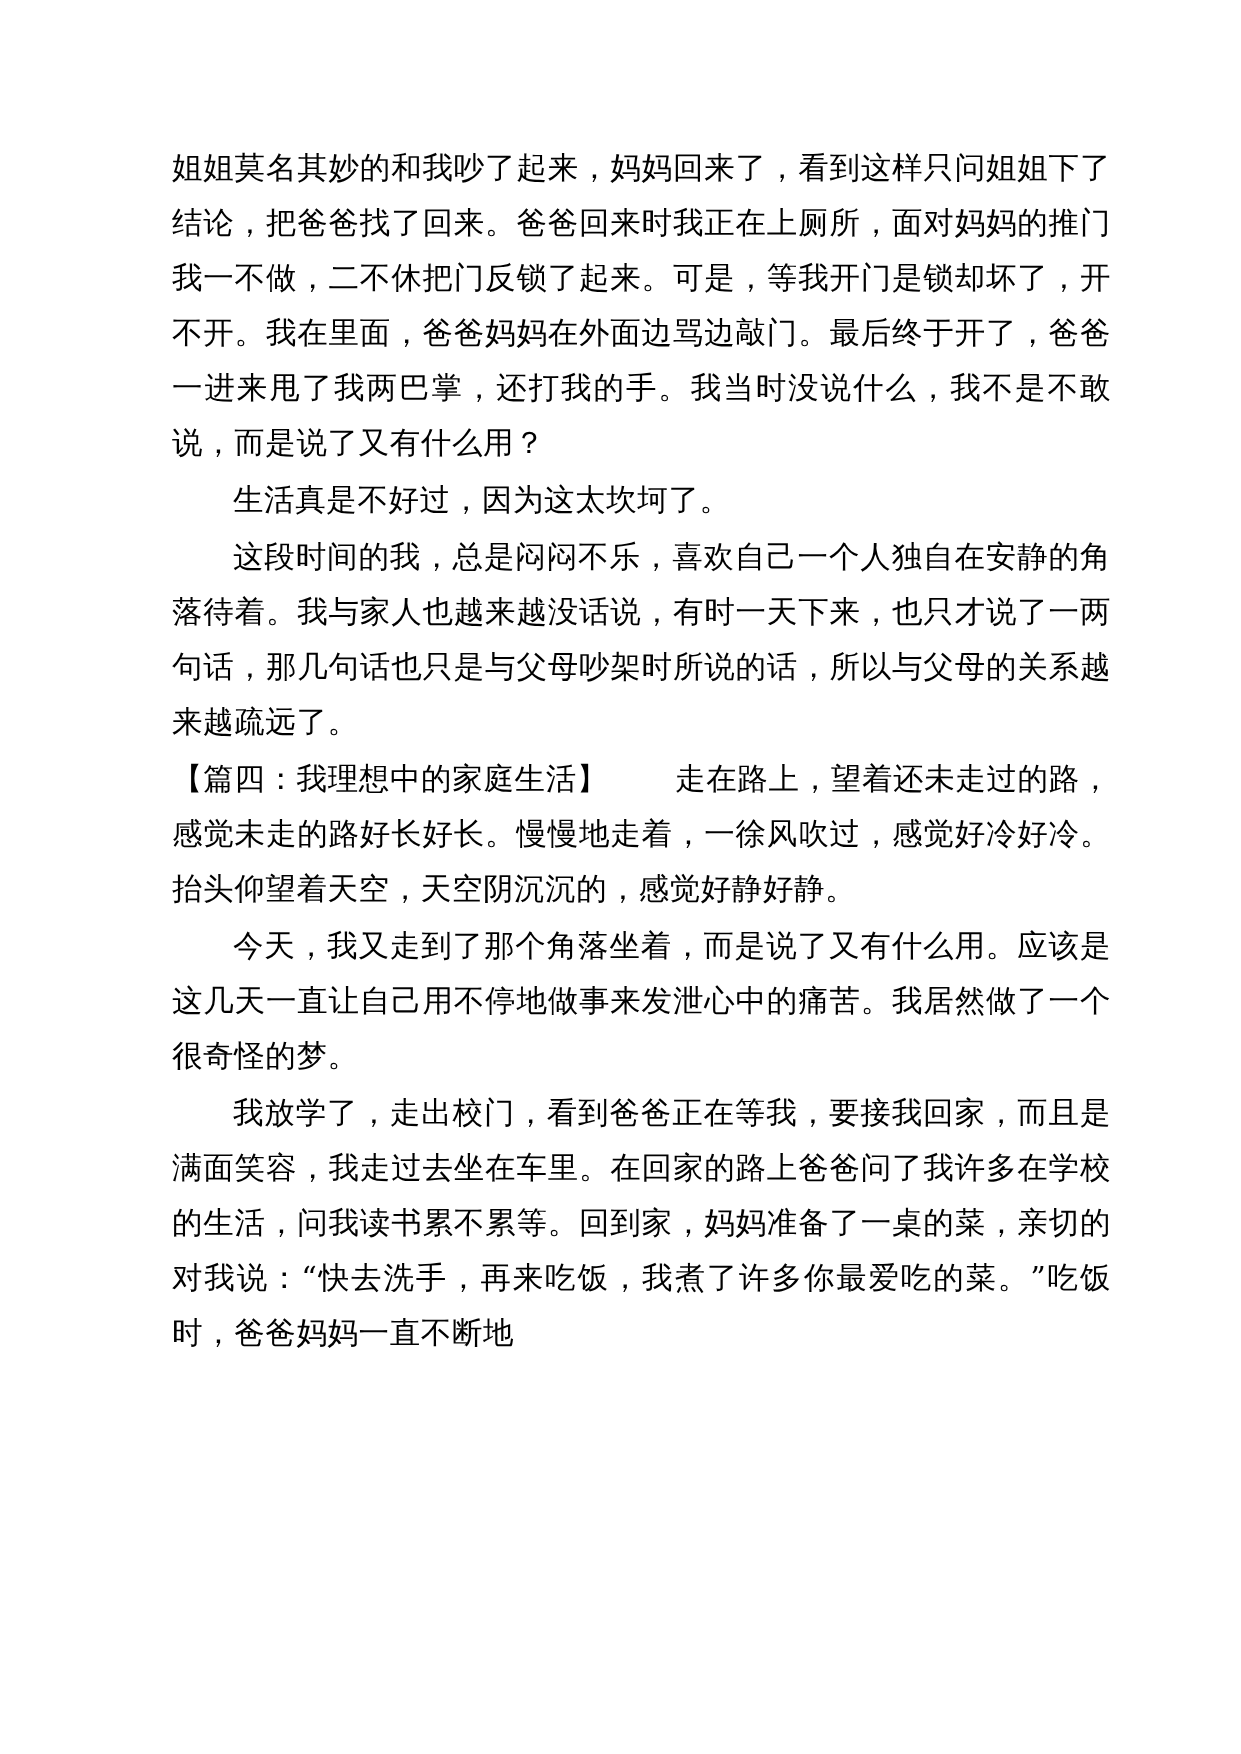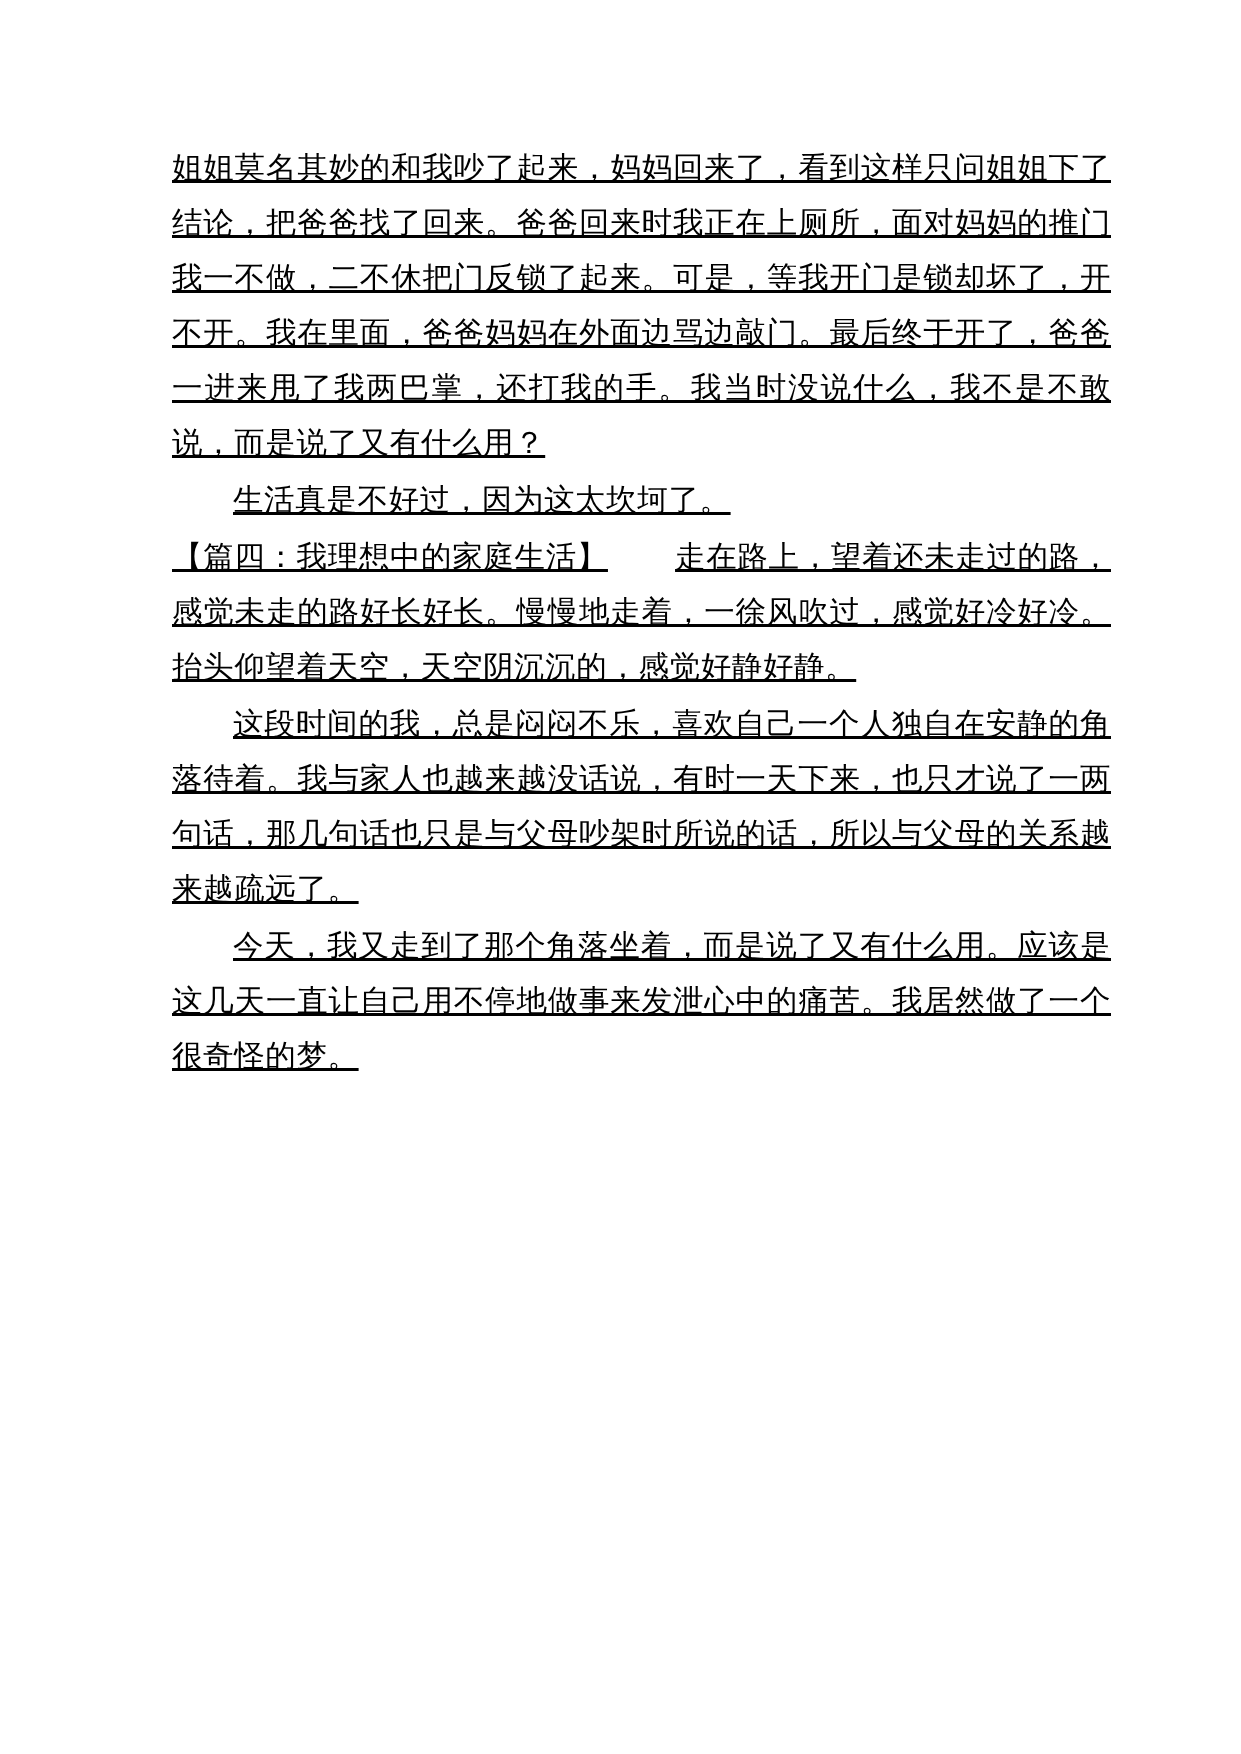--- a/index.html
+++ b/index.html
@@ -25,41 +25,41 @@
   .doc-body {
     font-size: 30.5px;
     line-height: 55px;
     letter-spacing: 0.6px;
     text-align: justify;
     text-justify: inter-ideograph;
   }
   p.para {
     margin: 0 12px 2px 0;
     text-indent: 0;
-    text-decoration: underline;
   }
   p.indent {
     text-indent: 2em;
   }
   .gap-wide {
     display: inline-block;
     width: 2.2em;
   }
 </style>
 </head>
 <body>
 
 <div class="page">
   <div class="doc-body">
 
     <p class="para">姐姐莫名其妙的和我吵了起来，妈妈回来了，看到这样只问姐姐下了结论，把爸爸找了回来。爸爸回来时我正在上厕所，面对妈妈的推门我一不做，二不休把门反锁了起来。可是，等我开门是锁却坏了，开不开。我在里面，爸爸妈妈在外面边骂边敲门。最后终于开了，爸爸一进来甩了我两巴掌，还打我的手。我当时没说什么，我不是不敢说，而是说了又有什么用？</p>
 
     <p class="para indent">生活真是不好过，因为这太坎坷了。</p>
 
+    <p class="para indent">这段时间的我，总是闷闷不乐，喜欢自己一个人独自在安静的角落待着。我与家人也越来越没话说，有时一天下来，也只才说了一两句话，那几句话也只是与父母吵架时所说的话，所以与父母的关系越来越疏远了。</p>
+
     <p class="para"><span>【篇四：我理想中的家庭生活】</span><span class="gap-wide"></span><span>走在路上，望着还未走过的路，感觉未走的路好长好长。慢慢地走着，一徐风吹过，感觉好冷好冷。抬头仰望着天空，天空阴沉沉的，感觉好静好静。</span></p>
-
-    <p class="para indent">这段时间的我，总是闷闷不乐，喜欢自己一个人独自在安静的角落待着。我与家人也越来越没话说，有时一天下来，也只才说了一两句话，那几句话也只是与父母吵架时所说的话，所以与父母的关系越来越疏远了。</p>
 
     <p class="para indent">今天，我又走到了那个角落坐着，而是说了又有什么用。应该是这几天一直让自己用不停地做事来发泄心中的痛苦。我居然做了一个很奇怪的梦。</p>
 
+    <p class="para indent">我放学了，走出校门，看到爸爸正在等我，要接我回家，而且是满面笑容，我走过去坐在车里。在回家的路上爸爸问了我许多在学校的生活，问我读书累不累等。回到家，妈妈准备了一桌的菜，亲切的对我说：“快去洗手，再来吃饭，我煮了许多你最爱吃的菜。”吃饭时，爸爸妈妈一直不断地</p>
 
   </div>
 </div>
 
 </body></html>

